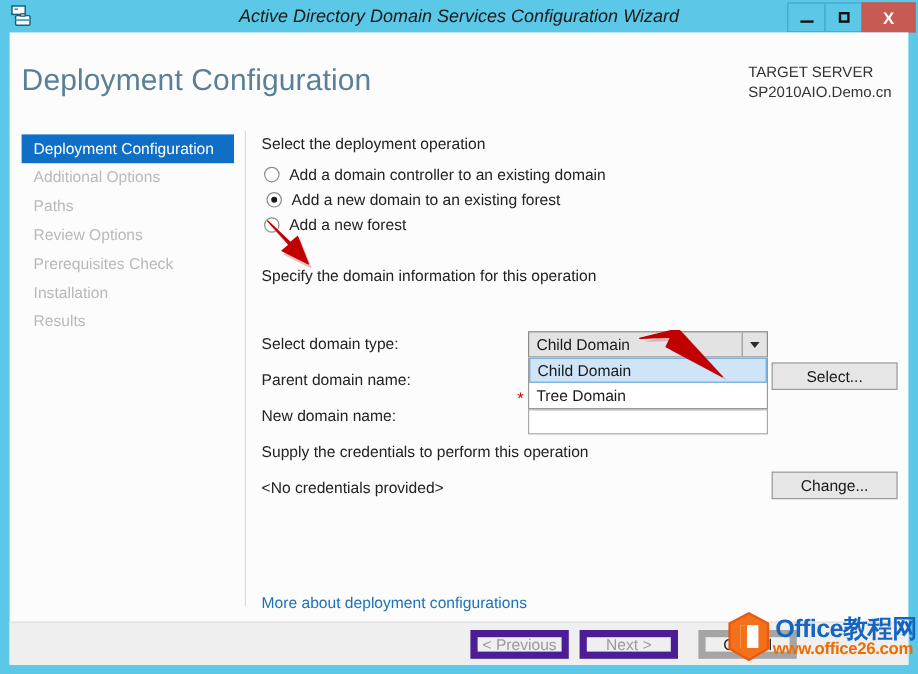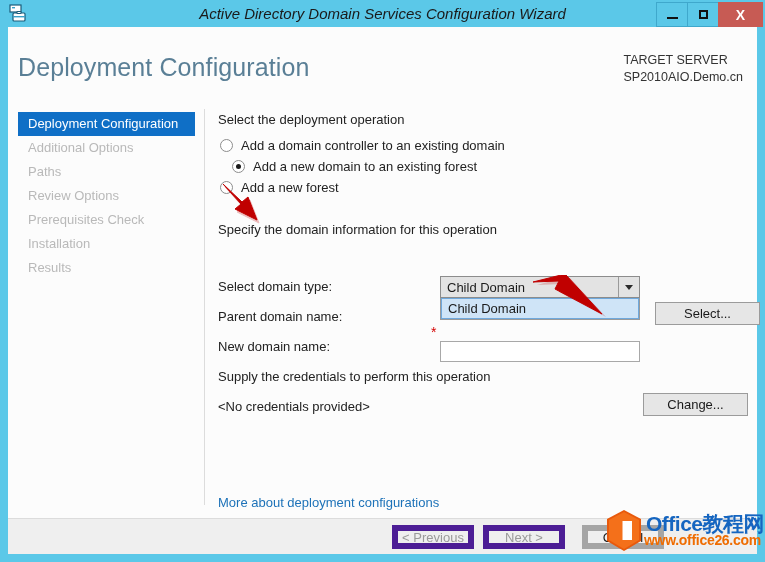--- a/index.html
+++ b/index.html
@@ -290,21 +290,21 @@
     background: #e6e6e6;
     border: 1px solid #9b9b9b;
     box-sizing: border-box;
     font-size: 13px;
     color: #1a1a1a;
     display: flex;
     align-items: center;
     justify-content: center;
     font-family: "Liberation Sans", sans-serif;
   }
-  .btn-select { left: 425px; top: 190px; width: 105px; margin-left: 12px; }
+  .btn-select { left: 425px; top: 190px; width: 105px; }
   .btn-change { left: 425px; top: 281px; width: 105px; }
 
   .cred-note {
     position: absolute;
     font-size: 13px;
     color: #222;
     white-space: nowrap;
   }
 
   .more-link {
@@ -434,21 +434,21 @@
     <div class="divider-v"></div>
 
     <div class="content">
 
       <div class="sec-head" style="left:0; top:0;">Select the deployment operation</div>
 
       <div class="radio-row" style="left:2px; top:26px;">
         <span class="radio"></span>
         <span class="radio-label">Add a domain controller to an existing domain</span>
       </div>
-      <div class="radio-row" style="left:14px; top:47px;">
+      <div class="radio-row" style="left:4px; top:47px;">
         <span class="radio checked"></span>
         <span class="radio-label">Add a new domain to an existing forest</span>
       </div>
       <div class="radio-row" style="left:2px; top:68px;">
         <span class="radio"></span>
         <span class="radio-label">Add a new forest</span>
       </div>
 
       <div class="sec-head" style="left:0; top:110px;">Specify the domain information for this operation</div>
 
@@ -462,20 +462,21 @@
 
       <div class="combo">
         <span class="combo-text">Child Domain</span>
         <span class="combo-arrow">
           <span class="caret"></span>
         </span>
       </div>
 
       <div class="combo-list">
         <div class="combo-opt sel">Child Domain</div>
+        <div class="combo-opt">Tree Domain</div>
       </div>
 
       <div class="btn btn-select">Select...</div>
 
       <div class="cred-head sec-head" style="left:0; top:257px;">Supply the credentials to perform this operation</div>
       <div class="cred-note" style="left:0; top:287px;">&lt;No credentials provided&gt;</div>
 
       <div class="btn btn-change">Change...</div>
     </div>
 

